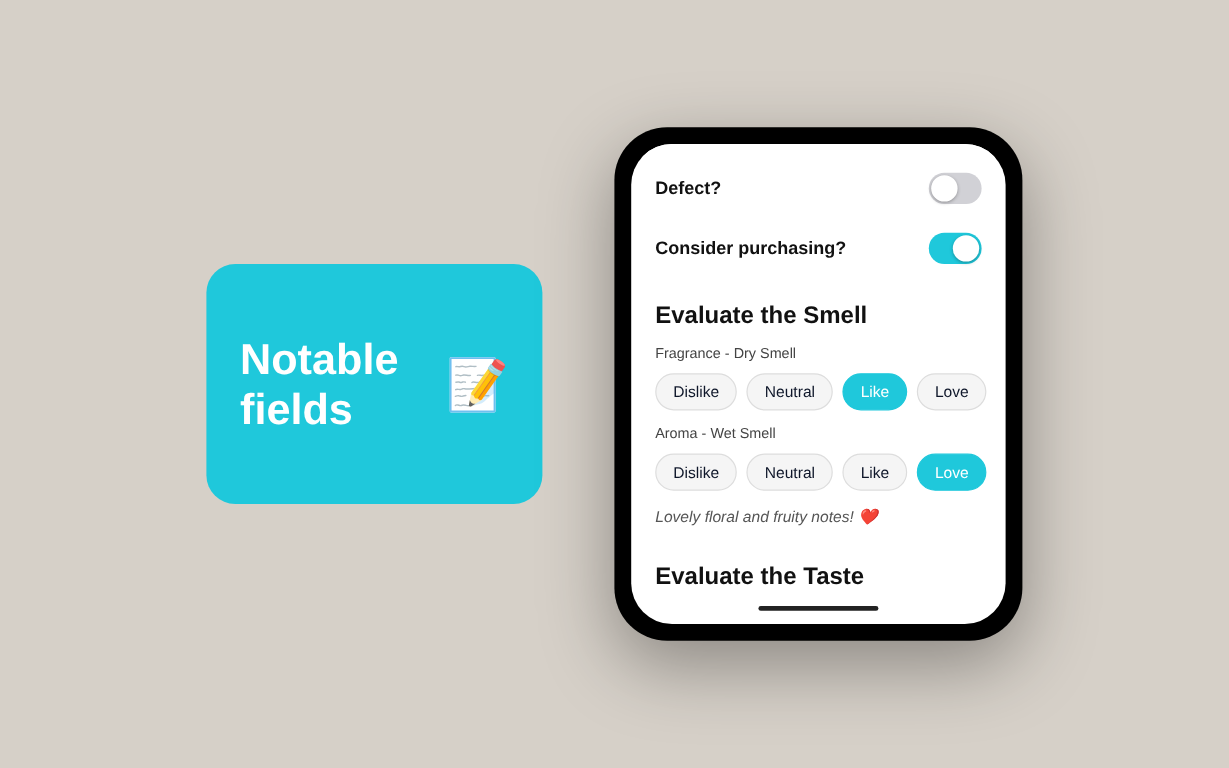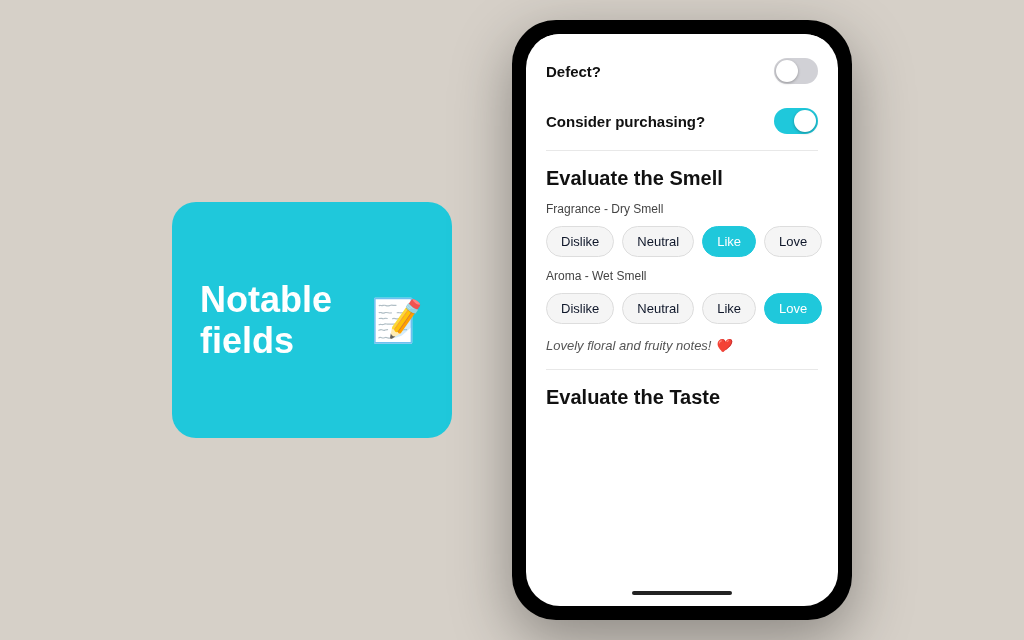--- a/index.html
+++ b/index.html
@@ -24,21 +24,21 @@
       width: 100%;
       height: 100%;
       padding: 40px;
     }
 
     
     .notable-card {
       background: #1fc8db;
       border-radius: 24px;
       width: 280px;
-      height: 236px;
+      height: 200px;
       display: flex;
       align-items: center;
       justify-content: space-between;
       padding: 25px 28px;
       flex-shrink: 0;
     }
 
     .notable-card-title {
       color: white;
       font-size: 36px;
@@ -49,21 +49,21 @@
     .notable-card-icon {
       font-size: 42px;
       margin-left: 10px;
     }
 
     
     .phone-mockup {
       background: #000;
       border-radius: 44px;
       width: 340px;
-      height: 600px;
+      height: 428px;
       padding: 14px;
       box-shadow: 0 20px 60px rgba(0,0,0,0.35);
       position: relative;
       flex-shrink: 0;
     }
 
     .phone-screen {
       background: #fff;
       border-radius: 34px;
       width: 100%;

